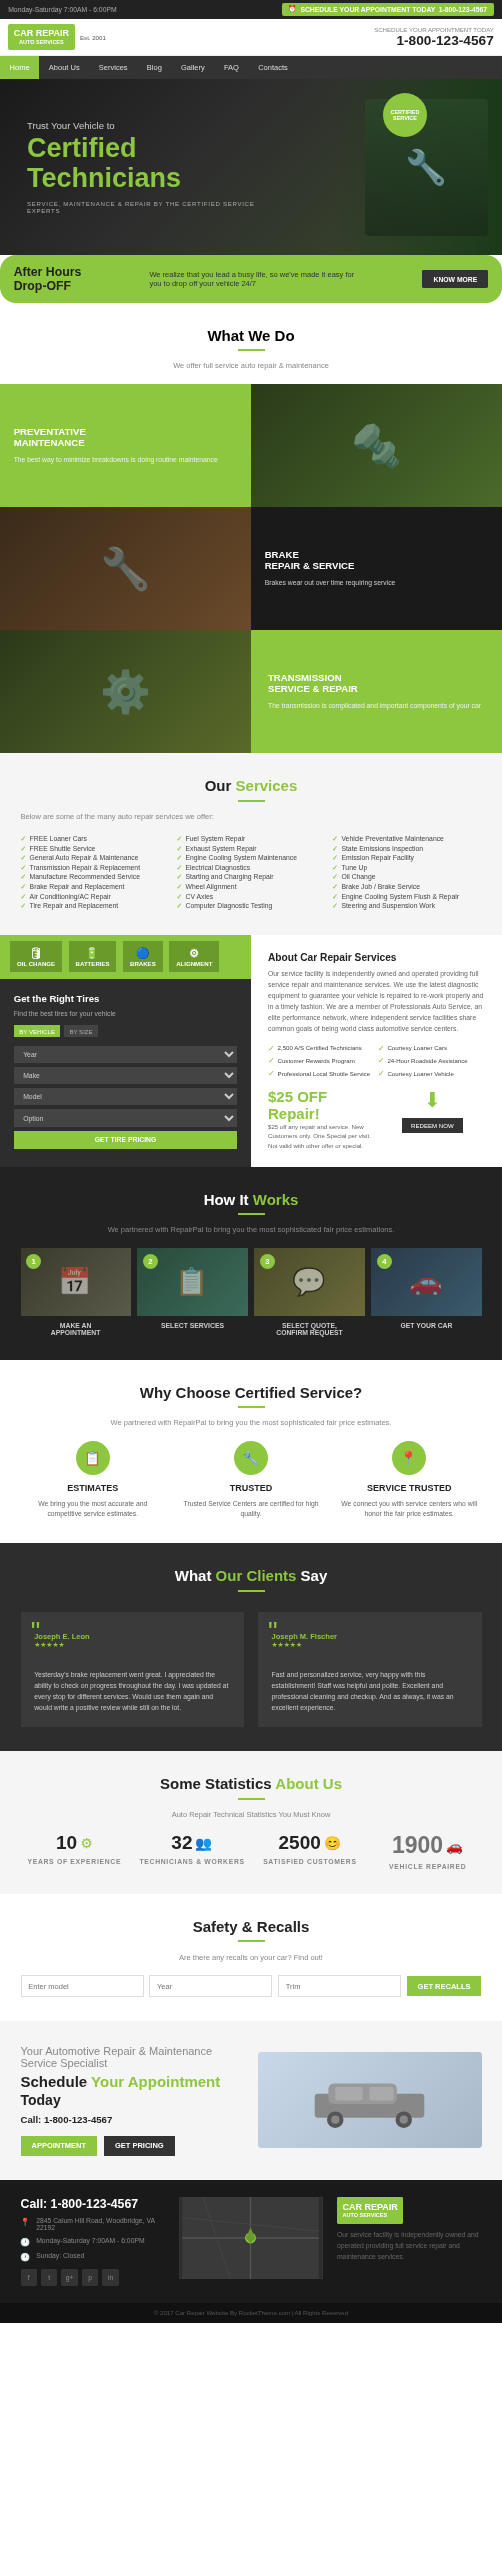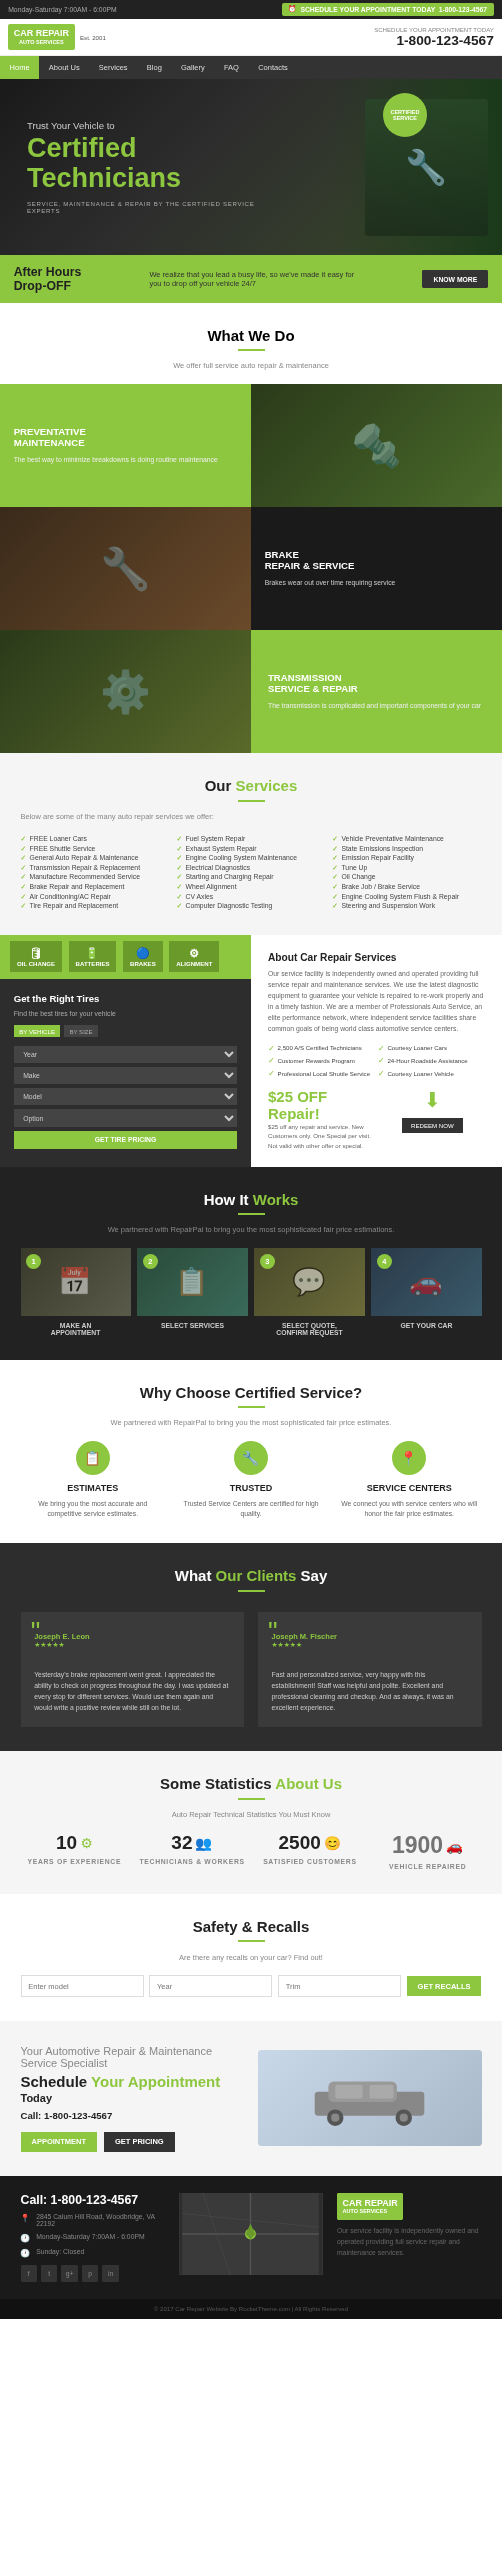--- a/index.html
+++ b/index.html
@@ -19,21 +19,21 @@
 
     nav { background: #333; display: flex; align-items: center; }
     nav a { color: #ddd; text-decoration: none; padding: 6.8px 9.6px; font-size: 7.5px; display: block; }
     nav a:hover, nav a.active { background: #8dc63f; color: #fff; }
 
     
     .hero { background: linear-gradient(135deg, #1a1a1a 0%, #2d2d2d 40%, #3a4a2a 100%); color: #fff; padding: 41px 27px; position: relative; min-height: 150px; display: flex; align-items: center; }
     .hero-content { z-index: 2; max-width: 239px; }
 
     
-    .after-hours { background: #8dc63f; display: flex; align-items: center; justify-content: space-between; padding: 9.6px 13.7px; }
+    .after-hours { background: #8dc63f; display: flex; align-items: center; justify-content: space-between; padding: 9.6px 13.7px; border-radius: 16px; }
     .after-hours-text { font-size: 7.5px; color: #333; max-width: 205px; }
     .know-more-btn { background: #333; color: #fff; padding: 5.5px 11px; font-size: 6.8px; font-weight: bold; border-radius: 1.4px; white-space: nowrap; }
 
     
     .our-services { background: #f5f5f5; padding: 24px 20.5px; }
     .services-list { display: grid; grid-template-columns: 1fr 1fr 1fr; gap: 3.4px 6.8px; margin-top: 13.7px; }
     .service-item { font-size: 6.8px; color: #444; display: flex; align-items: flex-start; gap: 3.4px; line-height: 1.4; }
     .check-icon { color: #8dc63f; font-weight: bold; flex-shrink: 0; }
 
     
@@ -441,21 +441,21 @@
       <div class="why-title">ESTIMATES</div>
       <div class="why-text">We bring you the most accurate and competitive service estimates.</div>
     </div>
     <div class="why-item">
       <div class="why-icon">🔧</div>
       <div class="why-title">TRUSTED</div>
       <div class="why-text">Trusted Service Centers are certified for high quality.</div>
     </div>
     <div class="why-item">
       <div class="why-icon">📍</div>
-      <div class="why-title">SERVICE CENTERS</div>
+      <div class="why-title">SERVICE TRUSTED</div>
       <div class="why-text">We connect you with service centers who will honor the fair price estimates.</div>
     </div>
   </div>
 </div>
 
 <div class="clients-say">
   <div style="text-align:center;">
     <span style="font-size:15px;font-weight:bold;color:#fff;">What </span><span style="font-size:15px;font-weight:bold;color:#8dc63f;">Our Clients</span><span style="font-size:15px;font-weight:bold;color:#fff;"> Say</span>
   </div>
   <div class="divider-green"></div>
@@ -525,21 +525,21 @@
     <button class="safety-btn">GET RECALLS</button>
   </div>
 </div>
 
 <div style="background:#f5f5f5;padding:24px 20.5px;display:grid;grid-template-columns:1fr 1fr;gap:13.7px;align-items:center;">
   <div>
     <div style="font-size:11px;color:#888;margin-bottom:3.4px;">Your Automotive Repair &amp; Maintenance Service Specialist</div>
     <div style="font-size:15px;font-weight:bold;color:#222;margin-bottom:2px;">
       <span>Schedule </span><span style="color:#8dc63f;">Your Appointment</span>
     </div>
-    <div style="font-size:11px;font-weight:bold;color:#222;margin-bottom:6.8px;">Today</div>
+    <div style="font-size:14px;font-weight:bold;color:#222;margin-bottom:6.8px;">Today</div>
     <div style="font-size:9.6px;font-weight:bold;color:#222;margin-bottom:10.2px;">
       <span>Call:</span> <span>1-800-123-4567</span>
     </div>
     <div class="schedule-btns">
       <button class="appt-btn">APPOINTMENT</button>
       <button class="pricing-btn">GET PRICING</button>
     </div>
   </div>
   <div>
     <div class="car-img">

